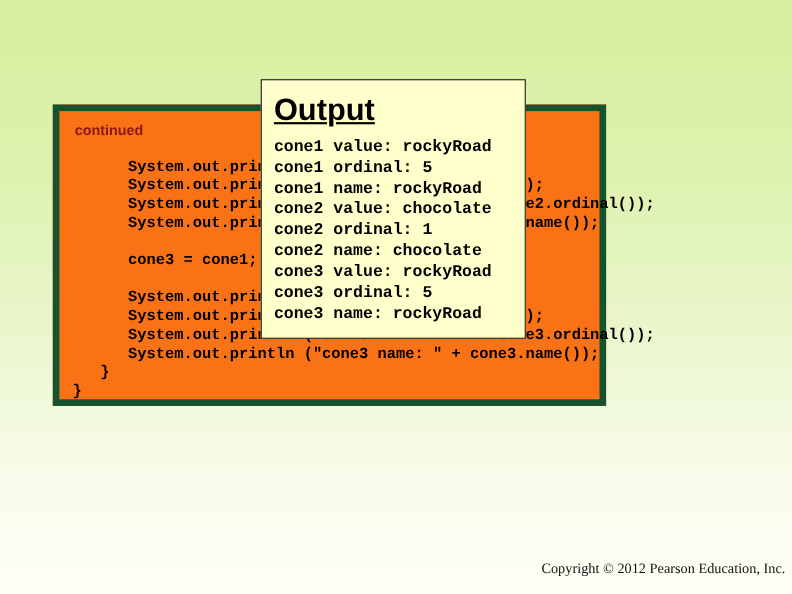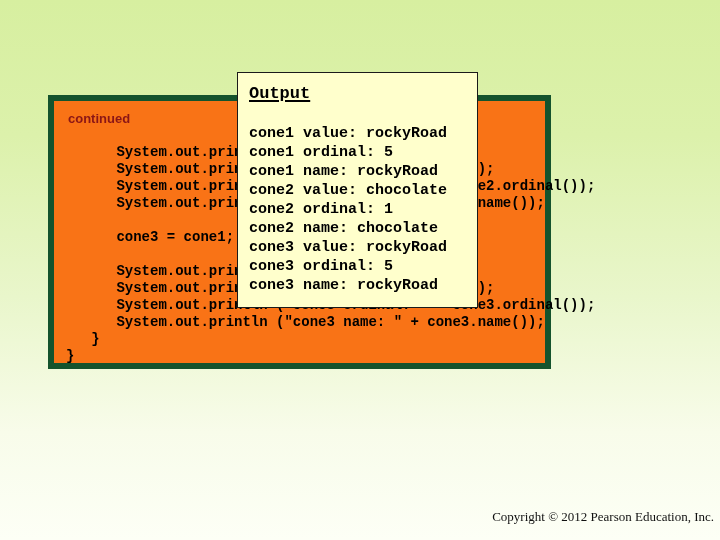--- a/index.html
+++ b/index.html
@@ -40,23 +40,23 @@
   .output-panel {
     position: absolute;
     left: 237px; top: 72px;
     width: 241px; height: 236px;
     background: #ffffcc;
     border: 1px solid #1a1a1a;
   }
   .output-title {
     position: absolute;
     left: 11px; top: 11px;
-    font-family: Liberation Mono, monospace;
+    font-family: Liberation Sans, sans-serif;
     font-weight: bold;
-    font-size: 17px;
+    font-size: 28px;
     color: #000000;
     text-decoration: underline;
     text-decoration-thickness: 2px;
     text-underline-offset: 2px;
   }
   .output-text {
     position: absolute;
     left: 11px; top: 51px;
     font-family: "Liberation Mono", "DejaVu Sans Mono", monospace;
     font-weight: bold;

